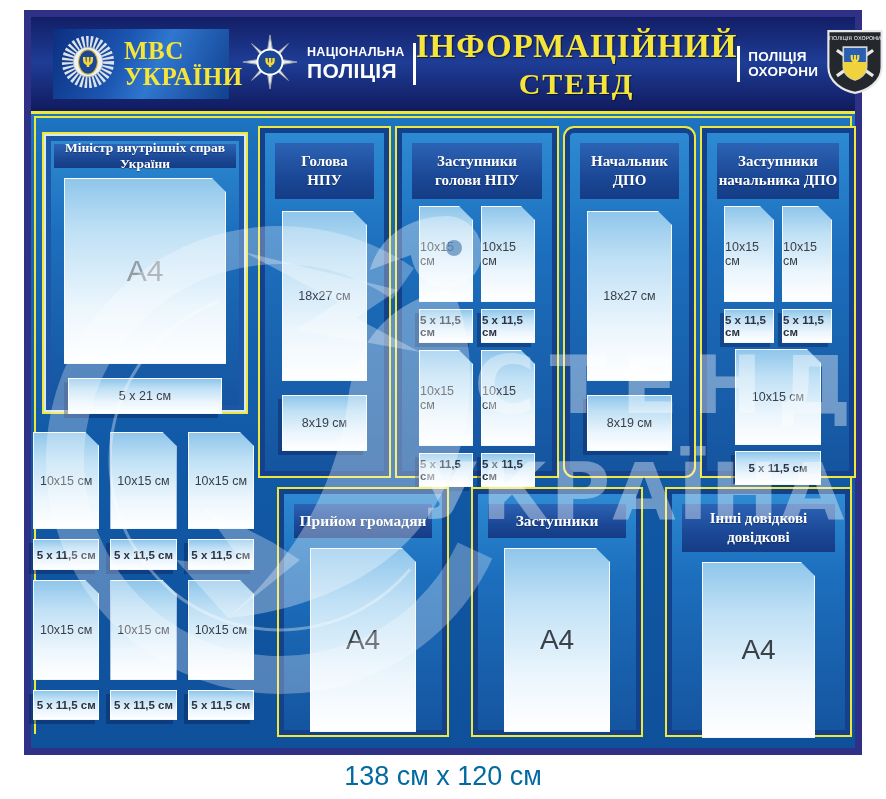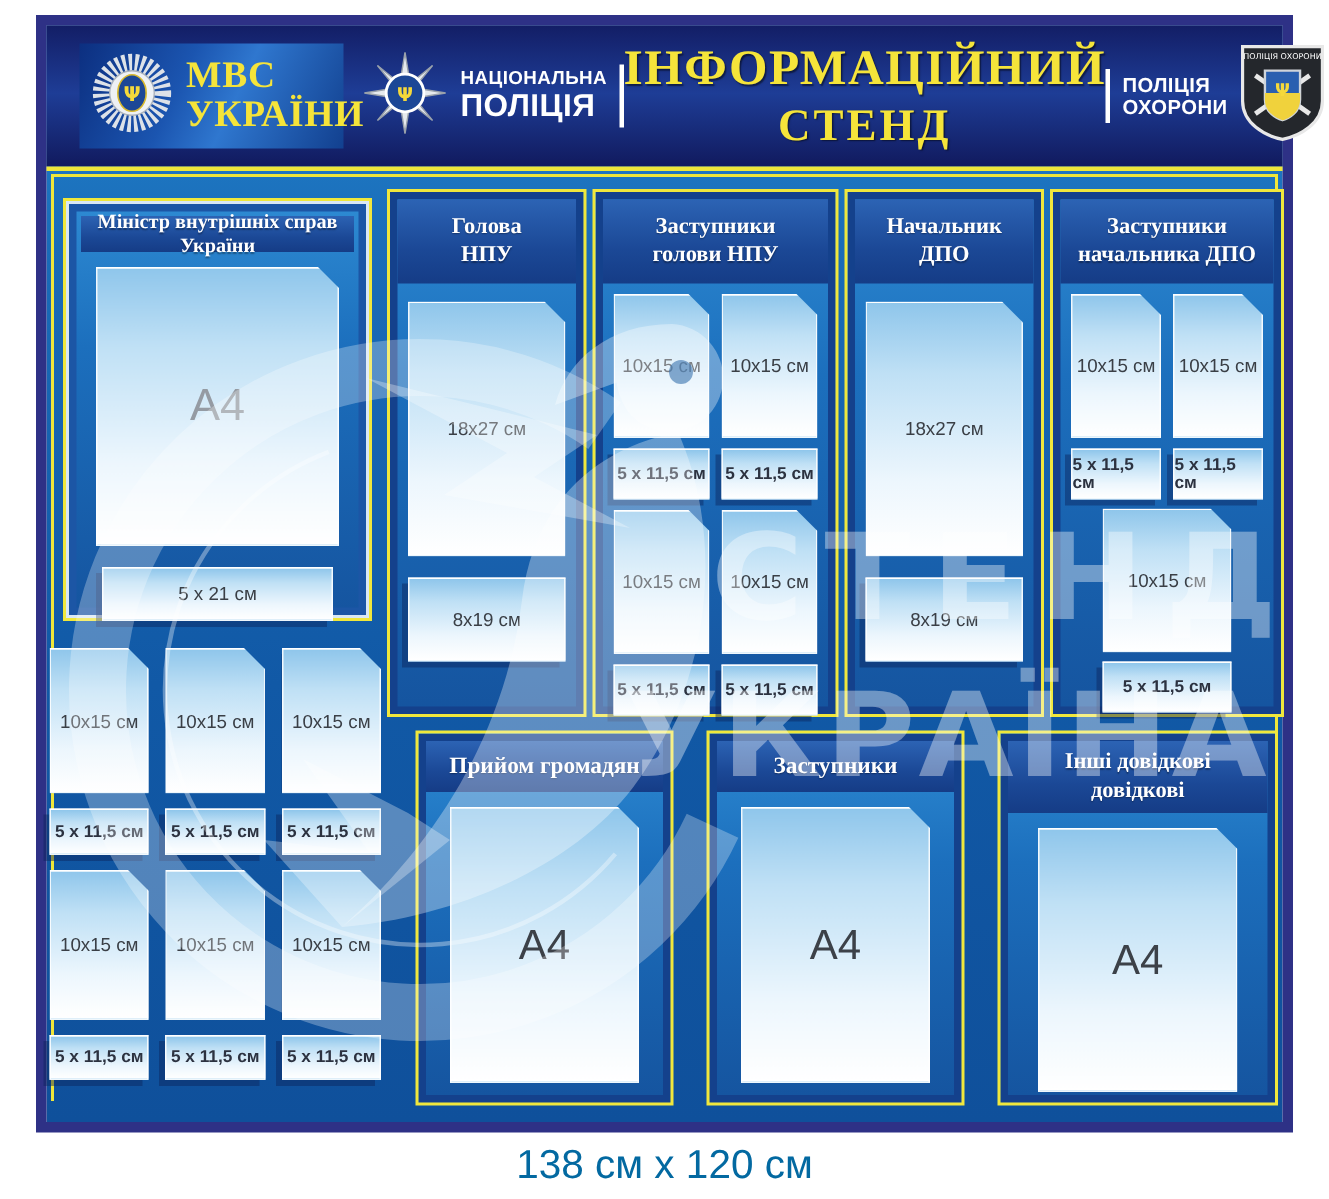--- a/index.html
+++ b/index.html
@@ -39,21 +39,21 @@
   .po-block{display:flex;align-items:center;gap:8px;margin-right:14px;flex:none;}
   .po-text .l1,.po-text .l2{color:#fff;font-weight:bold;font-size:13.5px;letter-spacing:.3px;}
   
   .bod{position:absolute;left:0;right:0;top:97px;bottom:0;}
   .frame-line{position:absolute;left:3px;right:3px;top:2px;bottom:14px;
     border:2px solid #efe63a;border-bottom:none;pointer-events:none;}
   
   .sec{
     position:absolute;box-sizing:border-box;border:2px solid #f0e73c;
     background:linear-gradient(180deg,#2e8bd3 0%,#1c6fbd 35%,#15549f 100%);
-    box-shadow:inset 0 0 0 5px #14418c;padding:5px;
+    box-shadow:inset 0 0 0 5px #14418c;padding:15px;
   }
   .sec-hd{
     background:linear-gradient(180deg,#2c63b4 0%,#1b4896 60%,#153c86 100%);
     color:#fff;font-family:"Liberation Serif",serif;font-weight:bold;
     display:flex;flex-direction:column;align-items:center;justify-content:center;
     text-align:center;text-shadow:0 1px 1px rgba(0,0,0,.35);
   }
   .hd2{height:56px;font-size:15px;line-height:1.3;}
   .hd1{height:34px;font-size:15.5px;line-height:1.2;}
   
@@ -77,21 +77,21 @@
     box-shadow:inset 0 0 0 2px #d9e8f5,inset 0 0 0 7px #1c56a5;}
   .sec-minister .sec-hd{height:24px;font-size:13.5px;margin:2px 2px 0;}
   .pk-a4-m{height:186px;margin:10px 12px 0;}
   .pk-521{height:36px;margin:14px 16px 0;}
 
   .grid-left{position:absolute;left:2px;top:318px;width:221px;height:288px;
     display:grid;grid-template-columns:repeat(3,1fr);
     grid-template-rows:97px 31px 100px 30px;gap:10px 11px;}
 
   .sec-golova{left:227px;top:12px;width:133px;height:352px;}
-  .sec-nach{left:532px;top:12px;width:133px;height:352px;}
+  .sec-nach{left:532px;top:12px;width:133px;height:352px;border-radius:11px;}
   .pk-18{height:170px;margin:12px 7px 0;}
   .pk-8{height:56px;margin:14px 7px 0;justify-content:center;}
 
   .sec-zastnpu{left:364px;top:12px;width:164px;height:352px;}
   .zgrid{display:grid;grid-template-columns:1fr 1fr;
     grid-template-rows:96px 34px 96px 34px;gap:7px 8px;margin:7px 7px 0;}
   .sec-zastdpo{left:669px;top:12px;width:156px;height:352px;}
   .zgrid2{display:grid;grid-template-columns:1fr 1fr;
     grid-template-rows:96px 34px;gap:7px 8px;margin:7px 7px 0;}
   .single-col{width:86px;margin:6px auto 0;}

